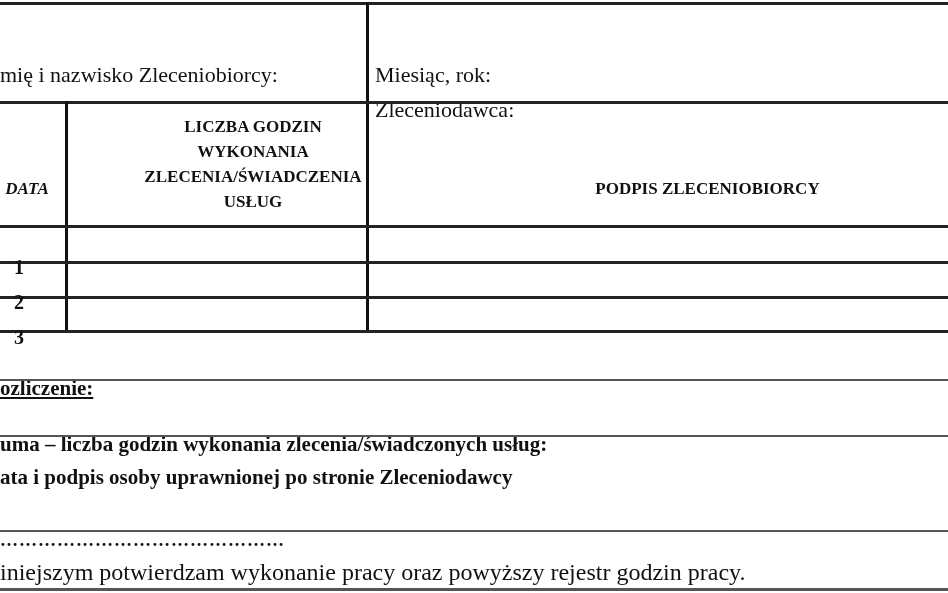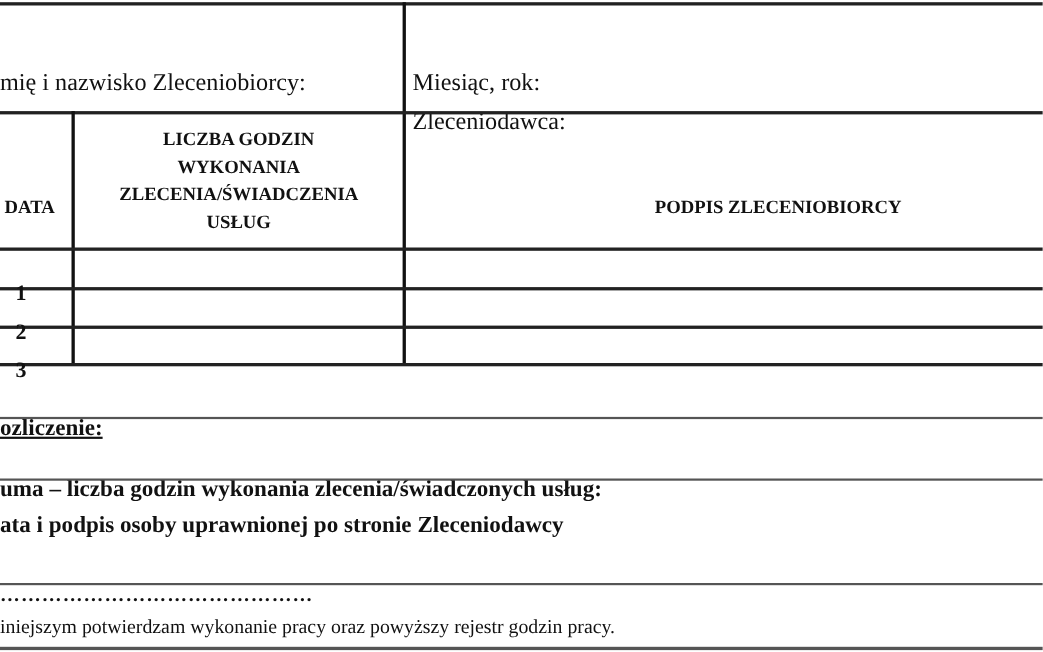--- a/index.html
+++ b/index.html
@@ -1,20 +1,20 @@
 <!DOCTYPE html>
 <html><head>
   <meta charset="utf-8">
   <style>
     html, body { margin: 0; padding: 0; background: #ffffff; }
     body {
       width: 948px; height: 593px; overflow: hidden; position: relative;
       font-family: "Liberation Serif", "DejaVu Serif", serif; color: #111111;
     }
-    .abs { position: absolute; }
+    .abs { position: absolute; padding-left: 36px; }
     .hline { position: absolute; left: 0; right: 0; background: #222; }
     .vline { position: absolute; background: #111; }
     .txt { position: absolute; white-space: nowrap; margin-top: 24px; }
     .reg { font-size: 22px; }
     .bold { font-weight: bold; }
     .hdr { font-weight: bold; font-size: 17px; text-align: center; line-height: 25px; }
     .num { font-weight: bold; font-size: 20px; }
     .under { text-decoration: underline; text-align: center; }
   </style>
 </head>
@@ -25,21 +25,21 @@
 <div class="vline" style="left:366px;top:2px;width:3px;height:330px;"></div>
 
 <div class="txt reg" style="left:0;top:38px;">mię i nazwisko Zleceniobiorcy:</div>
 <div class="txt reg" style="left:375px;top:38px;">Miesiąc, rok:</div>
 <div class="txt reg" style="left:375px;top:73px;">Zleceniodawca:</div>
 
 <div class="hline" style="top:101px;height:3px;"></div>
 
 <div class="vline" style="left:65px;top:101px;width:3px;height:231px;"></div>
 
-<div class="txt hdr" style="left:0;top:152px;width:54px;">DATA</div>
+<div class="txt hdr" style="left:0;top:152px;width:54px;font-style:italic;">DATA</div>
 <div class="abs hdr" style="left:68px;top:114px;width:298px;">
   <div>LICZBA  GODZIN</div>
   <div>WYKONANIA</div>
   <div>ZLECENIA/ŚWIADCZENIA</div>
   <div>USŁUG</div>
 </div>
 <div class="txt hdr" style="left:369px;top:152px;width:677px;">PODPIS ZLECENIOBIORCY</div>
 
 <div class="hline" style="top:225px;height:3px;"></div>
 <div class="hline" style="top:261px;height:3px;"></div>
@@ -66,14 +66,14 @@
 <div class="hline" style="top:379px;height:2px;background:#555;"></div>
 
 <div class="txt bold" style="left:0;top:408px;font-size:21px;">uma – liczba godzin wykonania zlecenia/świadczonych usług:</div>
 <div class="hline" style="top:435px;height:2px;background:#555;"></div>
 
 <div class="txt bold" style="left:0;top:441px;font-size:21px;">ata i podpis osoby uprawnionej po stronie Zleceniodawcy</div>
 
 <div class="txt bold" style="left:0;top:506px;font-size:18px;letter-spacing:1px;">………………………………………</div>
 <div class="hline" style="top:530px;height:2px;background:#555;"></div>
 
-<div class="txt reg" style="left:0;top:535px;font-size:18px;">iniejszym potwierdzam wykonanie pracy oraz powyższy rejestr godzin pracy.</div>
+<div class="txt reg" style="left:0;top:535px;font-size:24px;">iniejszym potwierdzam wykonanie pracy oraz powyższy rejestr godzin pracy.</div>
 <div class="hline" style="top:588px;height:3px;background:#555;"></div>
 
 </body></html>

